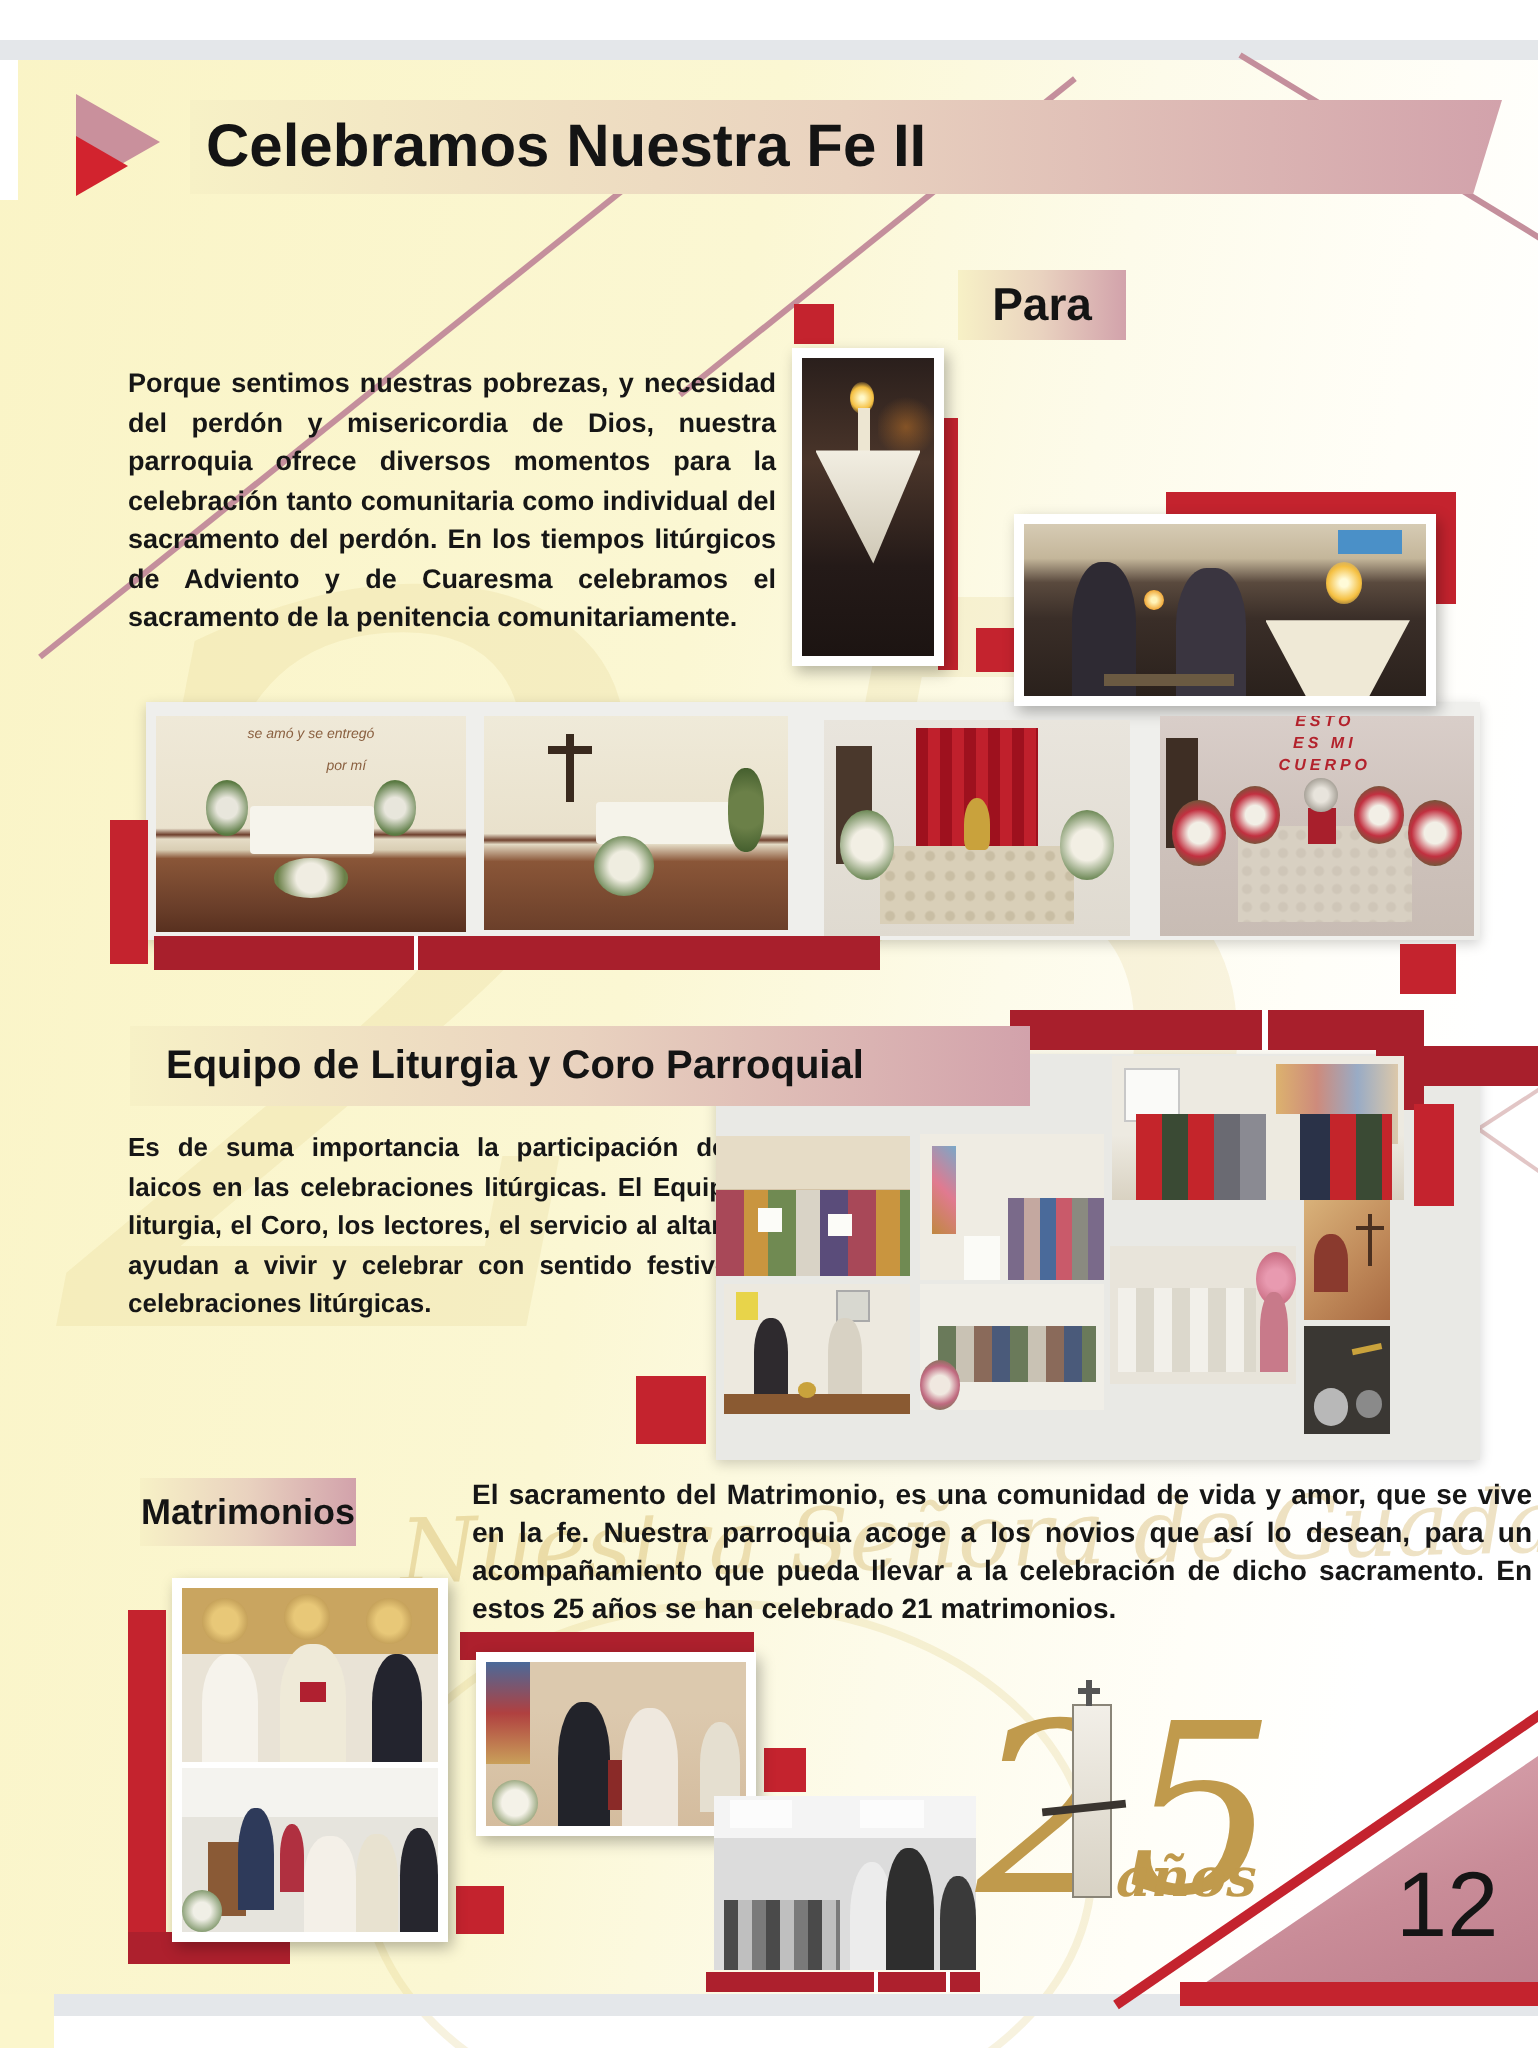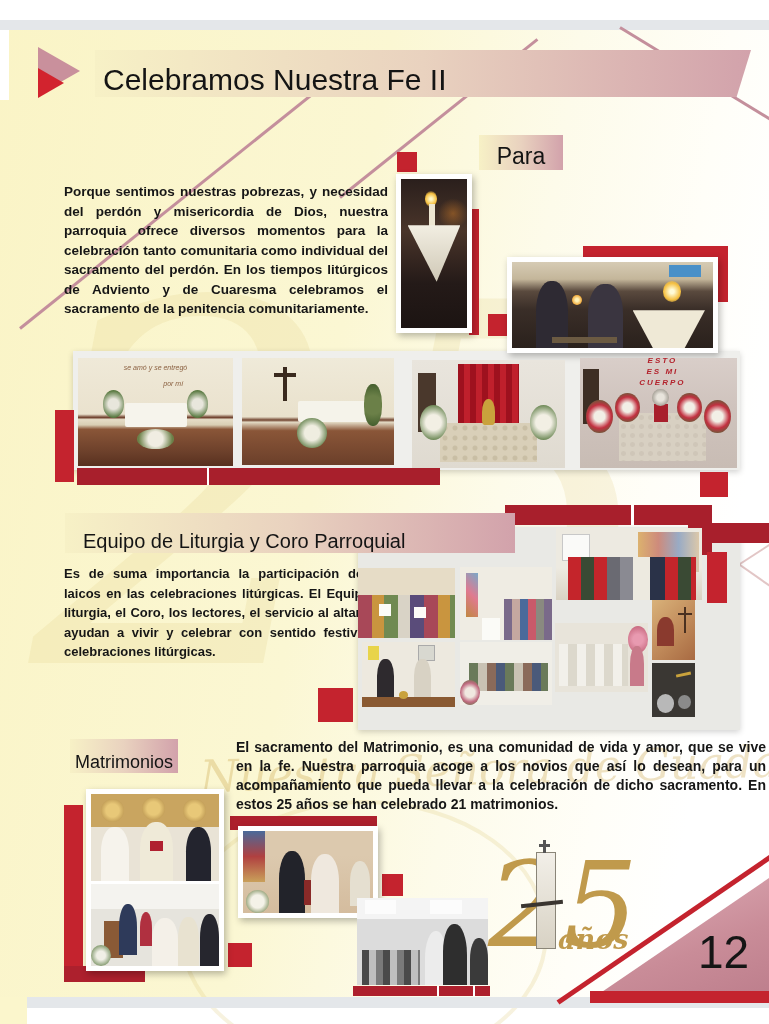--- a/index.html
+++ b/index.html
@@ -3,21 +3,21 @@
 <meta charset="utf-8">
 <style>
   html,body{margin:0;padding:0;background:#fff}
   #page{position:relative;width:769px;height:1024px;background:#fff;overflow:hidden;
         font-family:"Liberation Sans",sans-serif}
   .abs{position:absolute}
   .red{background:#C4232E}
   .dred{background:#A81F2C}
   .frame{background:#fff;box-shadow:2px 3px 7px rgba(0,0,0,.28)}
   .panel{background:#EFEFEC;box-shadow:0 2px 6px rgba(0,0,0,.18)}
-  .band{display:flex;align-items:flex-end;color:#141414;font-weight:normal;
+  .band{display:flex;align-items:center;color:#141414;font-weight:bold;
         background:linear-gradient(90deg,#F7F1C6 0%,#E9D2BF 50%,#D2A2AB 100%)}
   .para{font-weight:bold;color:#161616;text-align:justify;z-index:4}
   .dline{background:#C48F9C;height:3px;transform-origin:left center;z-index:1}
   .ph{overflow:hidden;z-index:4}
   .ph i{position:absolute;display:block}
 </style>
 </head>
 <body>
 
 <div id="page">

